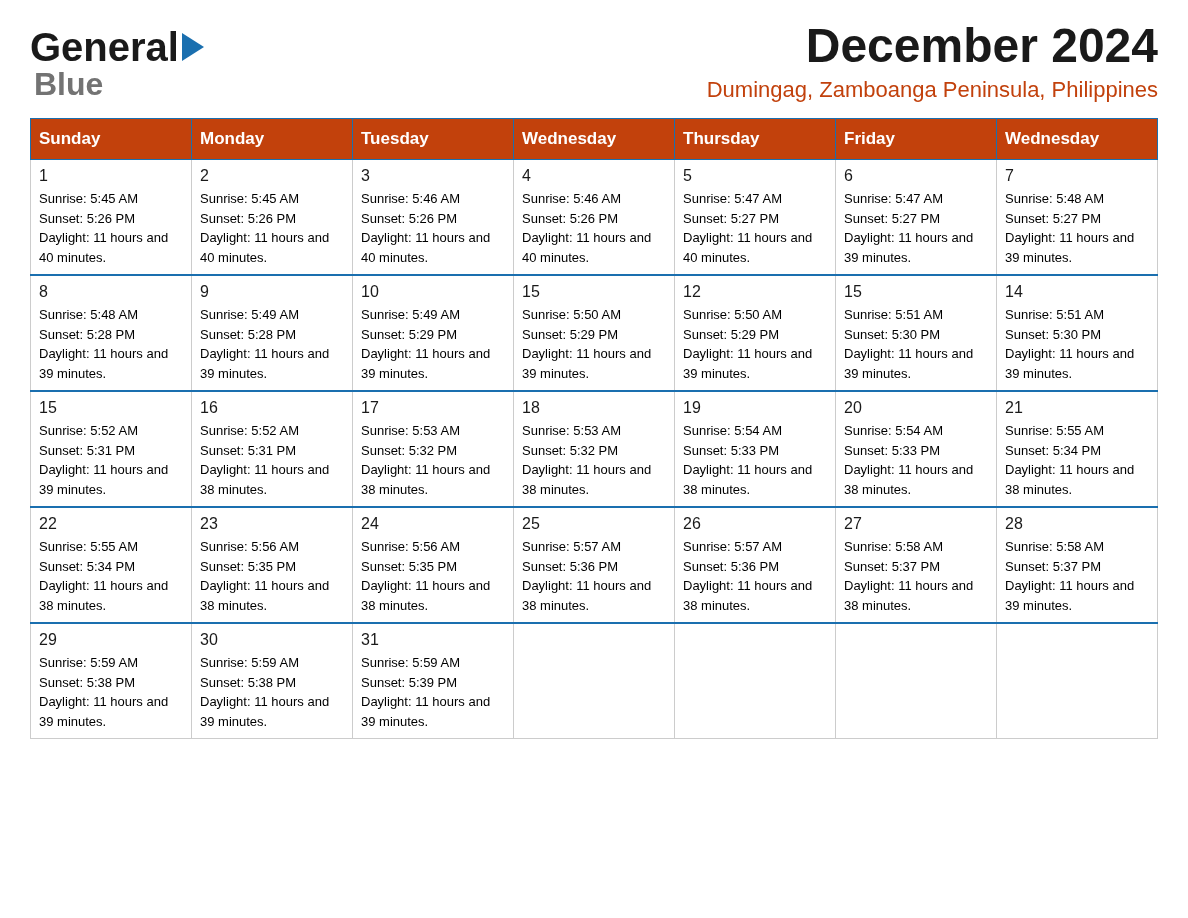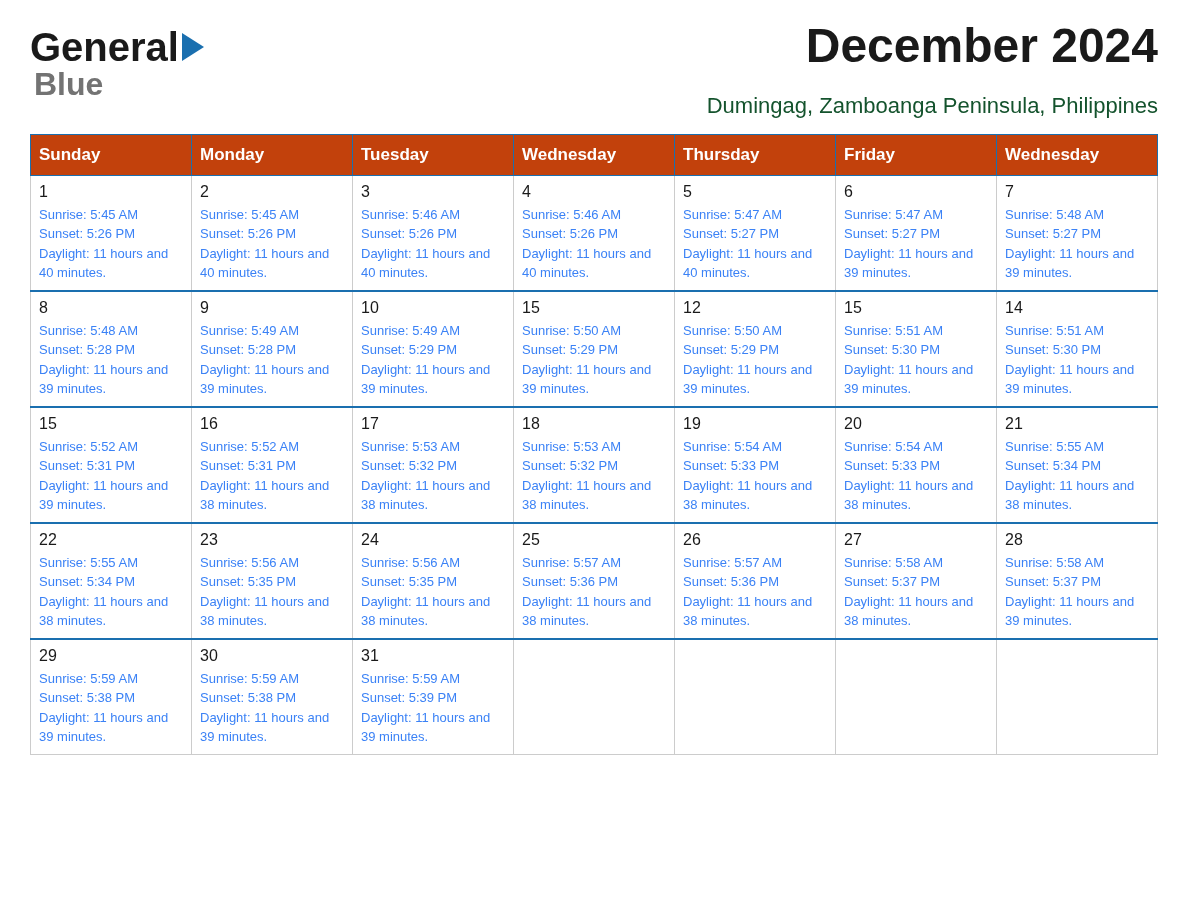--- a/index.html
+++ b/index.html
@@ -26,22 +26,22 @@
       text-align: right;
     }
     .calendar-title {
       font-size: 48px;
       font-weight: bold;
       color: #1a1a1a;
       line-height: 1.1;
     }
     .calendar-subtitle {
       font-size: 22px;
-      color: #14532d;
-      margin-top: 20px;
+      color: #c2410c;
+      margin-top: 4px;
     }
     .calendar-table {
       width: 100%;
       border-collapse: collapse;
       margin-top: 15px;
     }
     .calendar-table th {
       background: #c2410c;
       color: #fff;
       font-size: 17px;
@@ -64,21 +64,21 @@
       border-bottom: 2px solid #1a6faf;
     }
     .day-number {
       font-size: 16px;
       font-weight: normal;
       margin-bottom: 4px;
       color: #1a1a1a;
     }
     .day-info {
       font-size: 13px;
-      color: #3b82f6;
+      color: #000000;
       line-height: 1.5;
     }
     .empty-cell {
       background: #fff;
     }
   </style>
 </head>
 <body>
 
 <div class="header-row">

